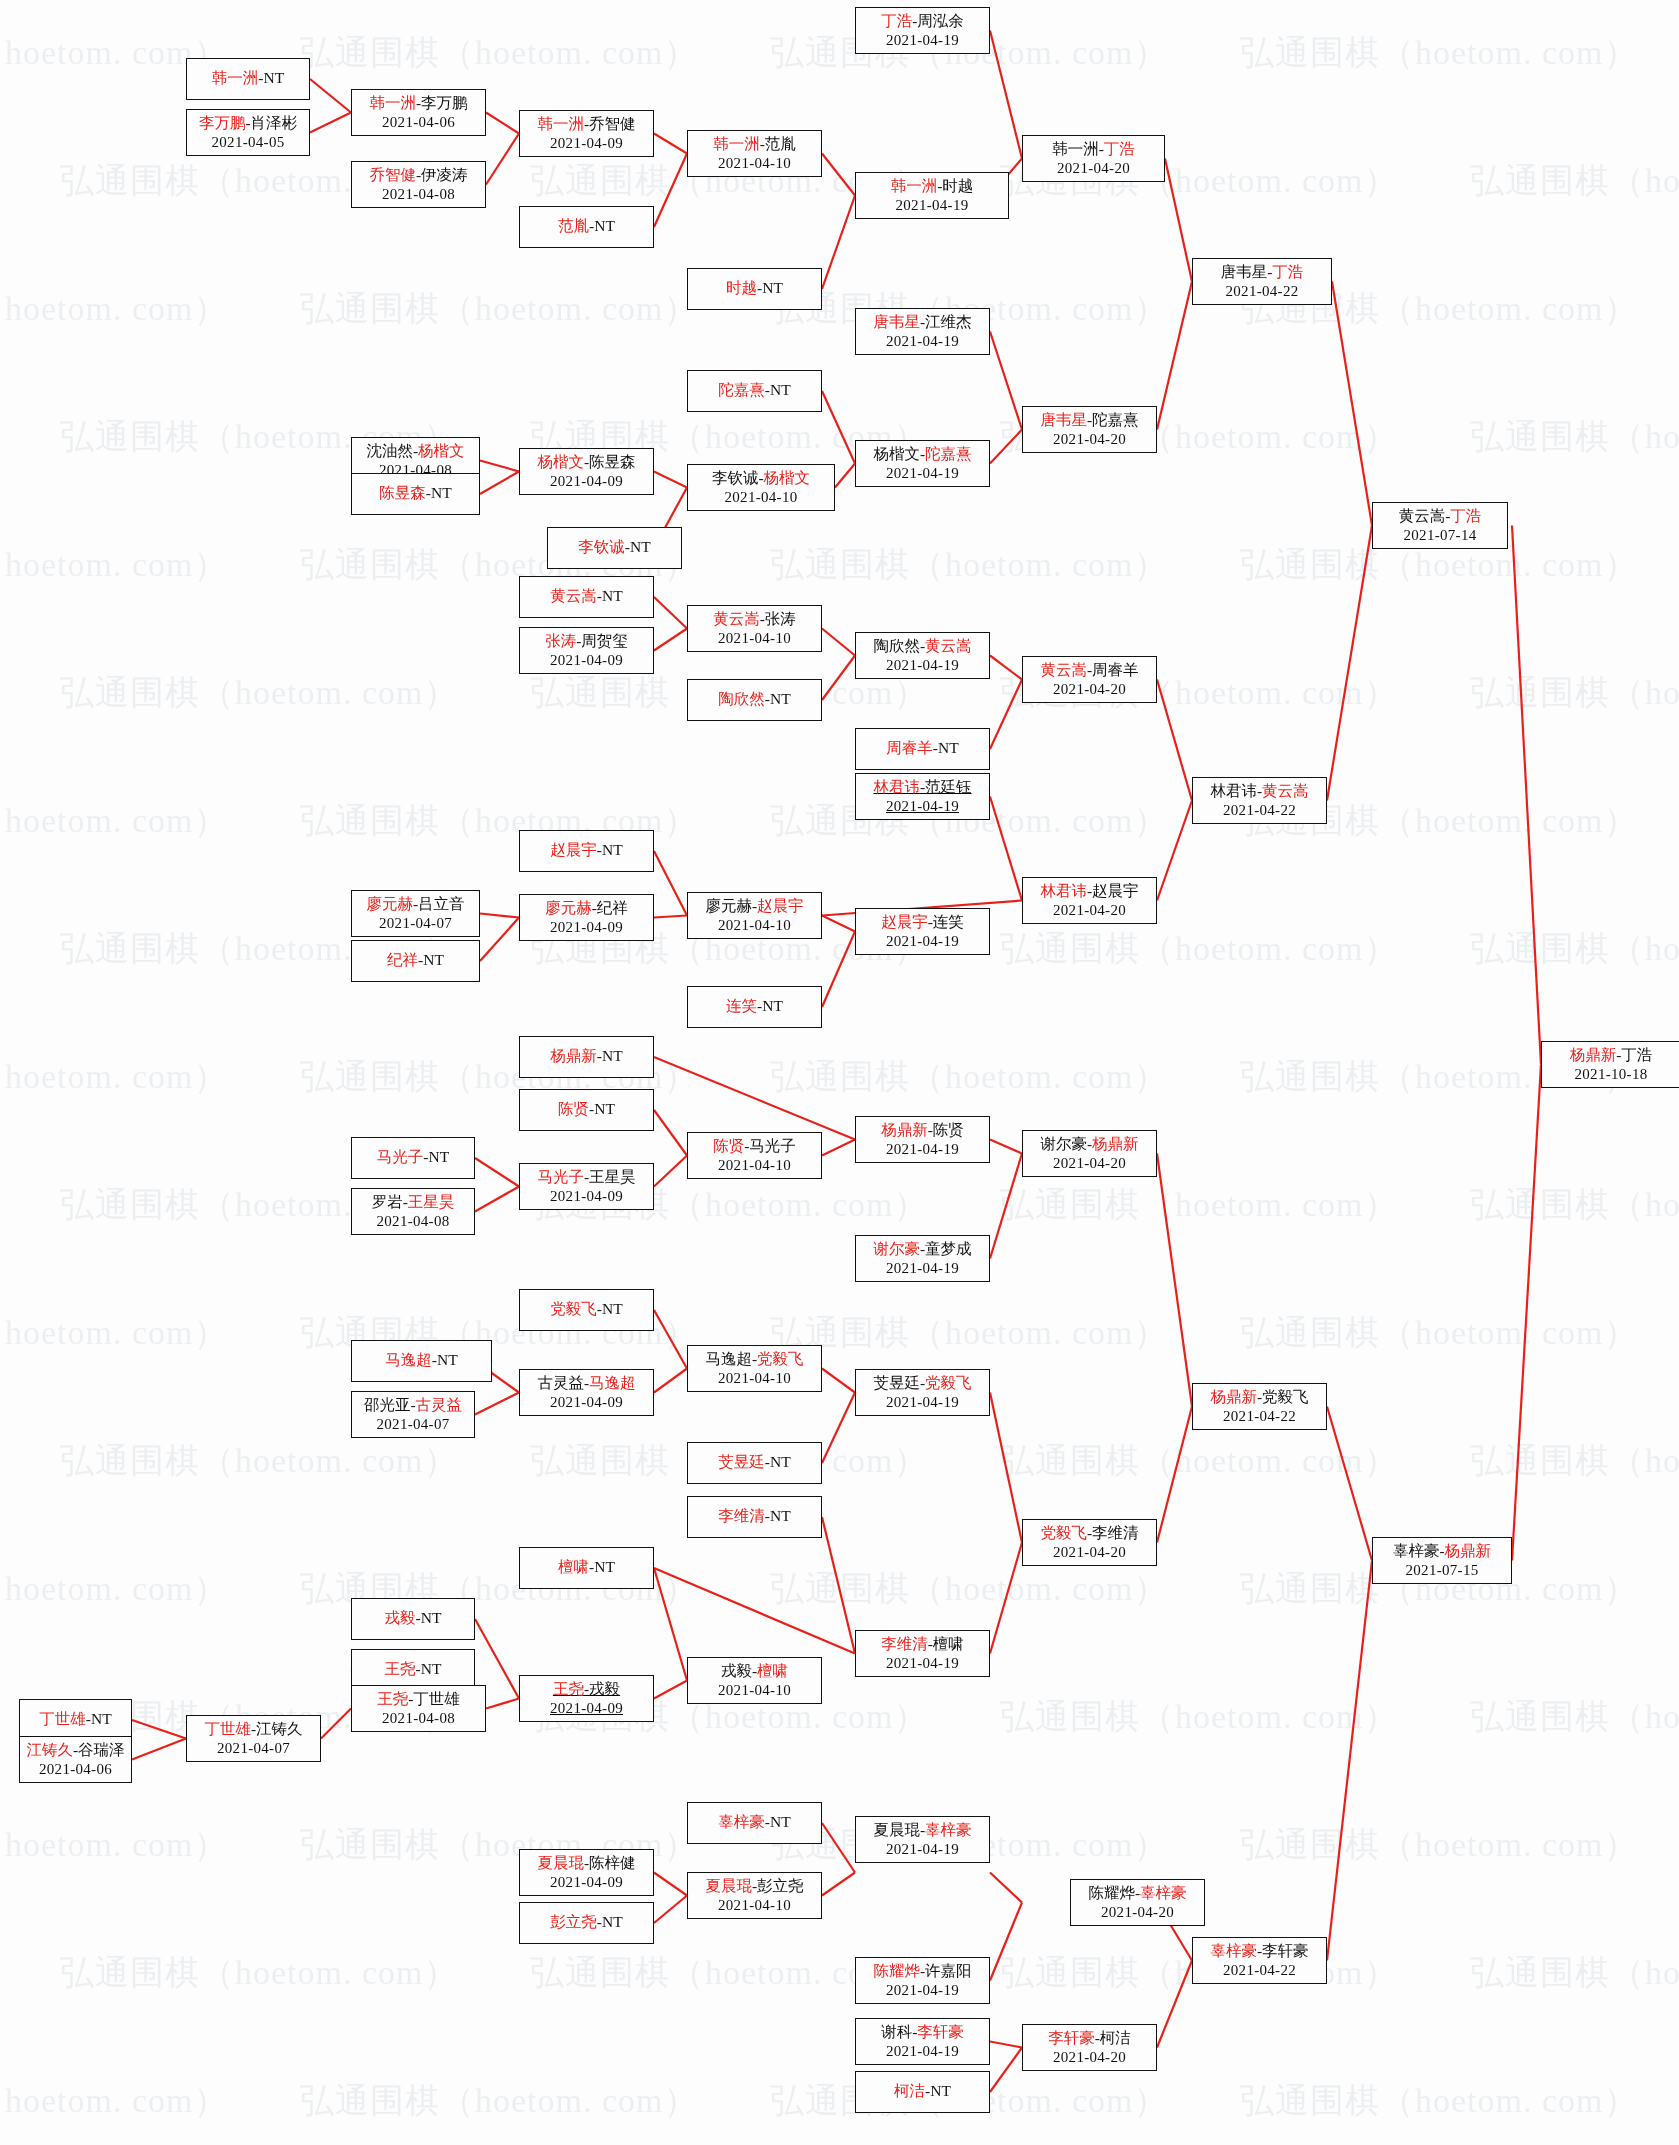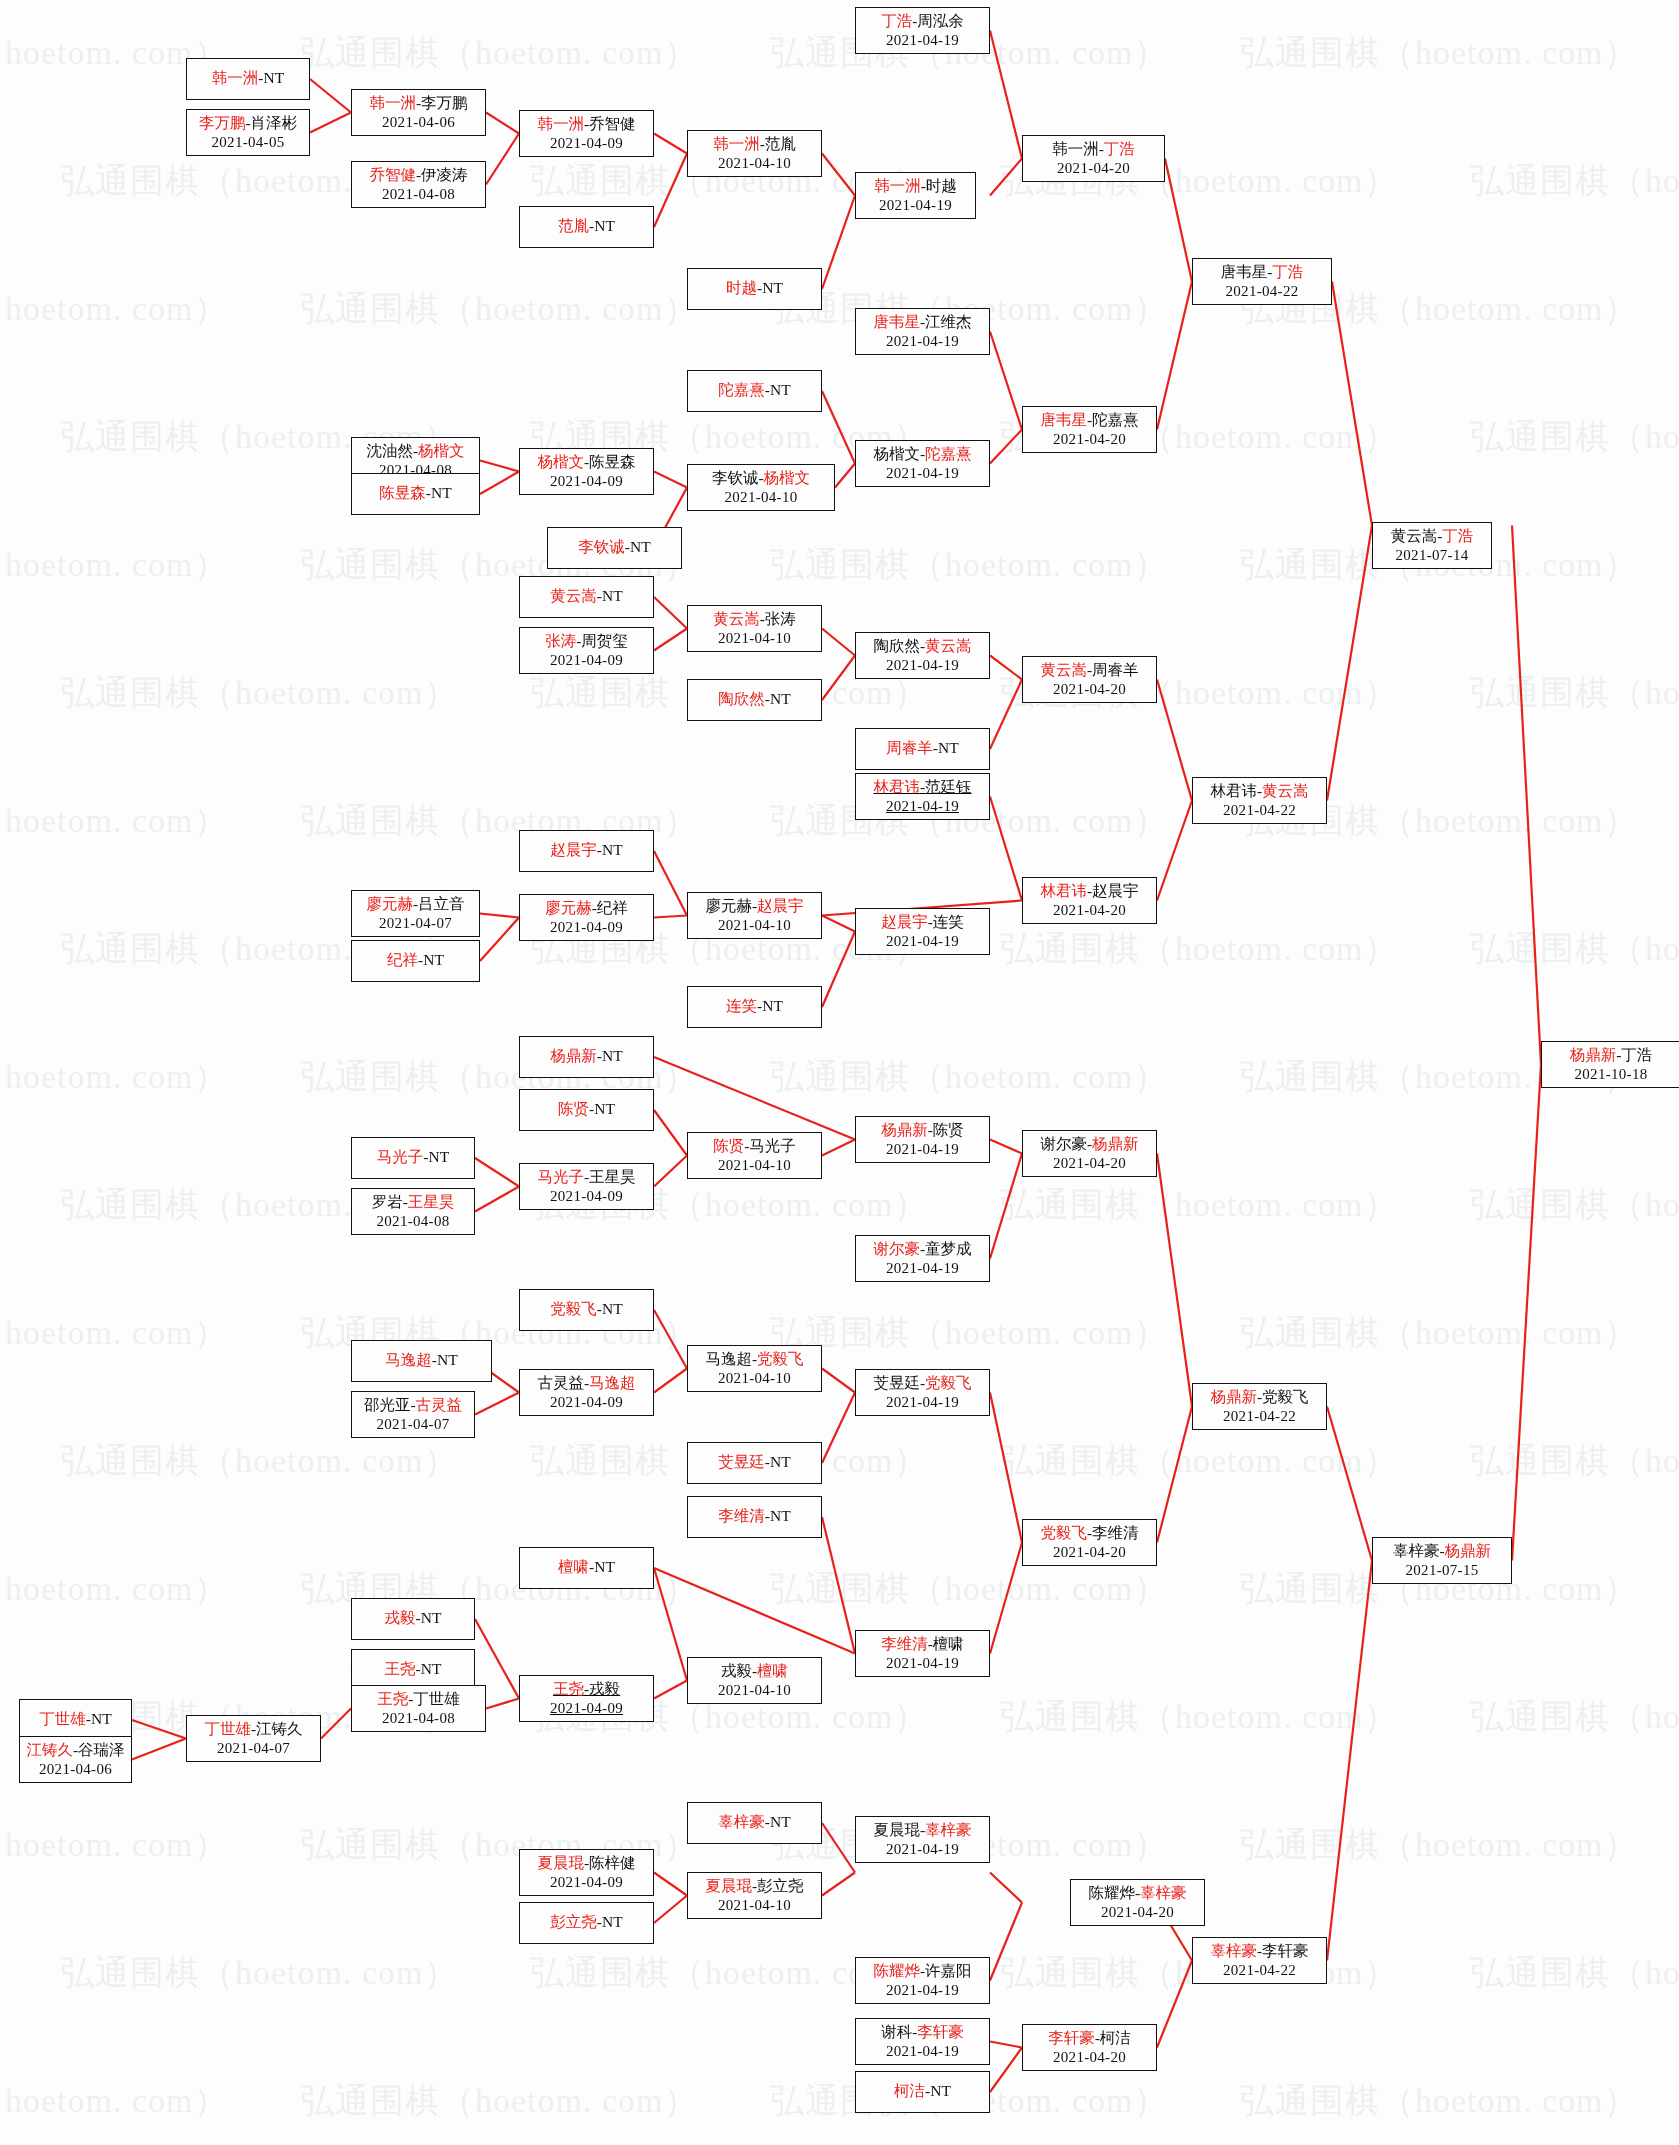--- a/index.html
+++ b/index.html
@@ -247,21 +247,21 @@
       <div class="node tall" style="left: 519px; top: 206px; width: 135px; height: 42px;">
         <span class="ln1"><span class="w">范胤</span><span class="sep">-</span><span class="l">NT</span></span>
       </div>
       <div class="node" style="left: 687px; top: 130px; width: 135px; height: 47px;">
         <span class="ln1"><span class="w">韩一洲</span><span class="sep">-</span><span class="l">范胤</span></span>
         <span class="ln2">2021-04-10</span>
       </div>
       <div class="node tall" style="left: 687px; top: 268px; width: 135px; height: 42px;">
         <span class="ln1"><span class="w">时越</span><span class="sep">-</span><span class="l">NT</span></span>
       </div>
-      <div class="node" style="left: 855px; top: 172px; width: 121px; height: 47px;">
+      <div class="node" style="left: 855px; top: 172px; width: 154px; height: 47px;">
         <span class="ln1"><span class="w">韩一洲</span><span class="sep">-</span><span class="l">时越</span></span>
         <span class="ln2">2021-04-19</span>
       </div>
       <div class="node" style="left: 855px; top: 7px; width: 135px; height: 47px;">
         <span class="ln1"><span class="w">丁浩</span><span class="sep">-</span><span class="l">周泓余</span></span>
         <span class="ln2">2021-04-19</span>
       </div>
       <div class="node" style="left: 1022px; top: 135px; width: 143px; height: 47px;">
         <span class="ln1"><span class="l">韩一洲</span><span class="sep">-</span><span class="w">丁浩</span></span>
         <span class="ln2">2021-04-20</span>
@@ -333,21 +333,21 @@
         <span class="ln2">2021-04-19</span>
       </div>
       <div class="node" style="left: 1022px; top: 877px; width: 135px; height: 47px;">
         <span class="ln1"><span class="w">林君讳</span><span class="sep">-</span><span class="l">赵晨宇</span></span>
         <span class="ln2">2021-04-20</span>
       </div>
       <div class="node" style="left: 1192px; top: 777px; width: 135px; height: 47px;">
         <span class="ln1"><span class="l">林君讳</span><span class="sep">-</span><span class="w">黄云嵩</span></span>
         <span class="ln2">2021-04-22</span>
       </div>
-      <div class="node" style="left: 1372px; top: 522px; width: 120px; height: 47px;">
+      <div class="node" style="left: 1372px; top: 502px; width: 136px; height: 47px;">
         <span class="ln1"><span class="l">黄云嵩</span><span class="sep">-</span><span class="w">丁浩</span></span>
         <span class="ln2">2021-07-14</span>
       </div>
       <div class="node" style="left: 351px; top: 890px; width: 129px; height: 47px;">
         <span class="ln1"><span class="w">廖元赫</span><span class="sep">-</span><span class="l">吕立音</span></span>
         <span class="ln2">2021-04-07</span>
       </div>
       <div class="node tall" style="left: 351px; top: 940px; width: 129px; height: 42px;">
         <span class="ln1"><span class="w">纪祥</span><span class="sep">-</span><span class="l">NT</span></span>
       </div>

